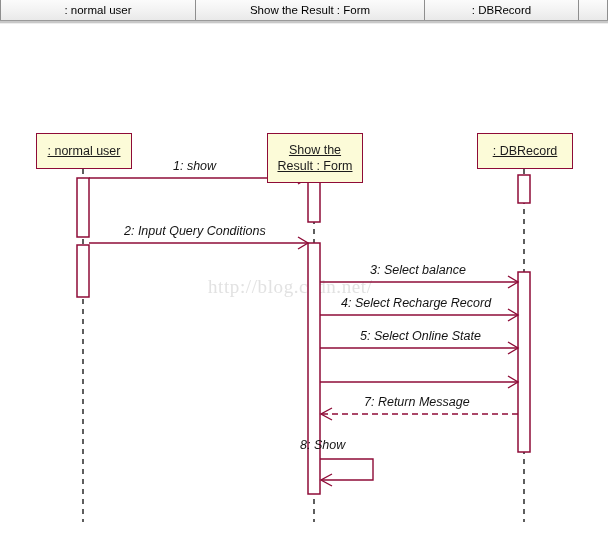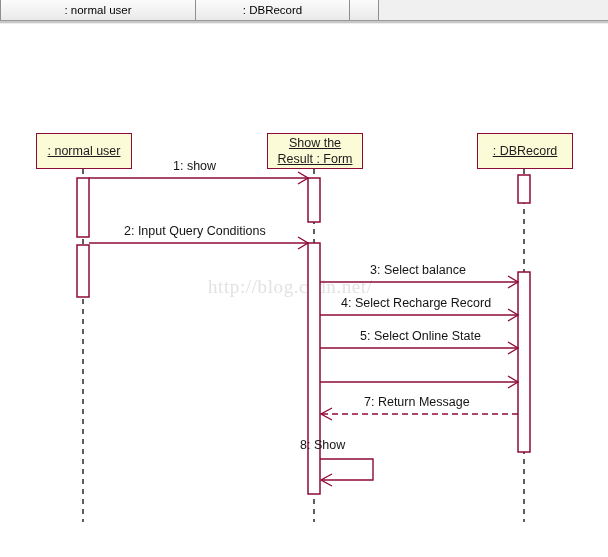--- a/index.html
+++ b/index.html
@@ -91,40 +91,42 @@
     text-decoration: underline;
     white-space: nowrap;
   }
 
   
   .msg-label {
     position: absolute;
     font-size: 12.5px;
     color: #141414;
     white-space: nowrap;
+    font-style: italic;
   }
 
   
   #watermark {
     position: absolute;
     left: 208px;
     top: 252px;
     font-family: "Liberation Serif", serif;
     font-size: 19px;
     color: #e2e2e2;
     letter-spacing: 0.6px;
     white-space: nowrap;
     user-select: none;
   }
 </style>
 </head>
 <body>
 
 <div id="header-bar">
   <div class="col-header" style="width:196px">: normal user</div>
+  <div class="col-header" style="width:229px">Show the Result : Form</div>
   <div class="col-header" style="width:154px">: DBRecord</div>
   <div class="col-header" style="width:29px"></div>
 </div>
 <div id="header-shadow"></div>
 <div id="header-shadow2"></div>
 
 <div id="canvas">
 
   <div id="watermark">http://blog.csdn.net/</div>
 
@@ -183,21 +185,21 @@
     <g stroke="#8e0b37" stroke-width="1.4" fill="none">
       <polyline points="320,435 373,435 373,456 322,456"></polyline>
       <polyline points="332,450 321,456 332,462"></polyline>
     </g>
   </svg>
 
   <div class="lifeline-box" style="left:36px; top:109px; width:96px; height:36px;">
     <span>: normal user</span>
   </div>
 
-  <div class="lifeline-box" style="left:267px; top:109px; width:96px; height:36px;">
+  <div class="lifeline-box" style="left:267px; top:109px; width:96px; height:50px;">
     <span>Show the</span>
     <span>Result : Form</span>
   </div>
 
   <div class="lifeline-box" style="left:477px; top:109px; width:96px; height:36px;">
     <span>: DBRecord</span>
   </div>
 
   <div class="msg-label" style="left:173px; top:135px;">1: show</div>
 

